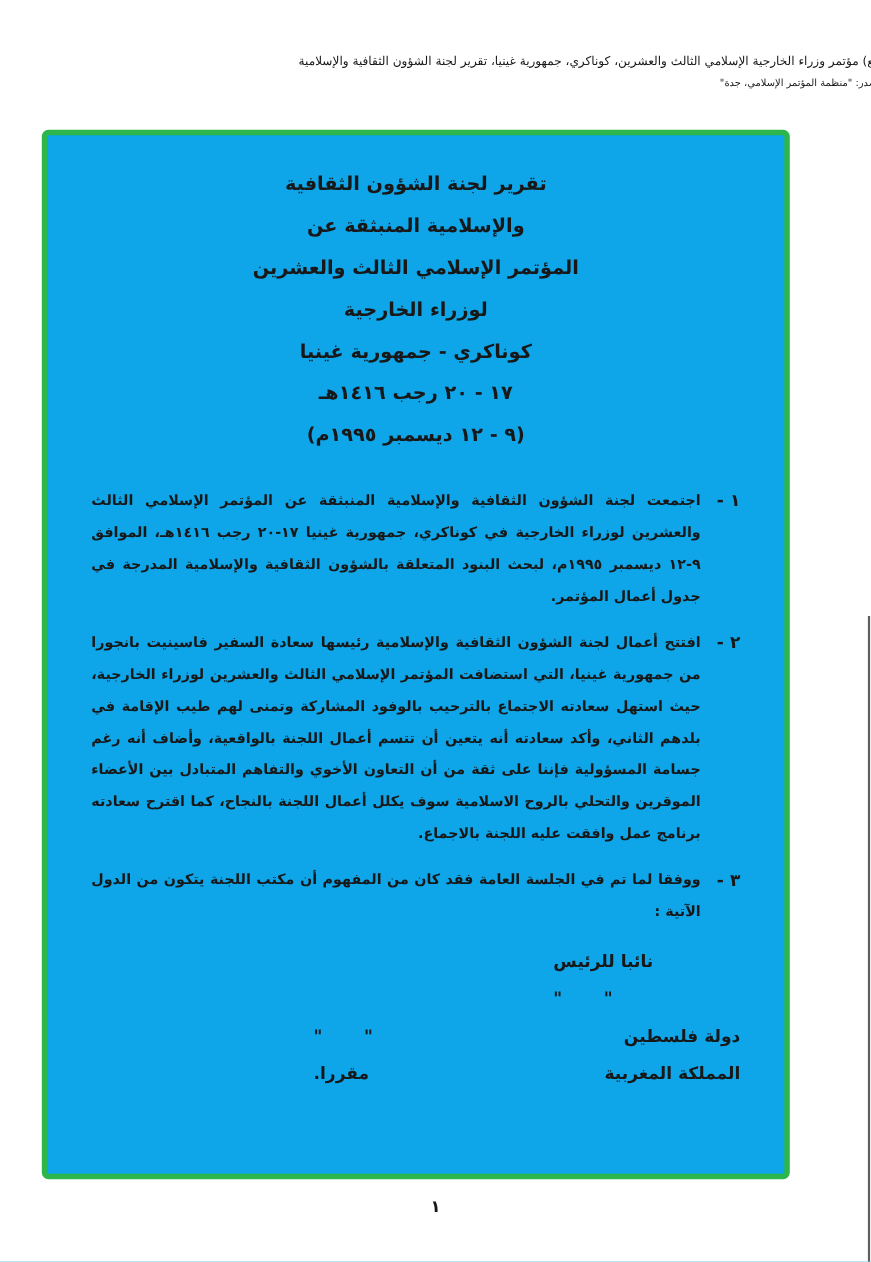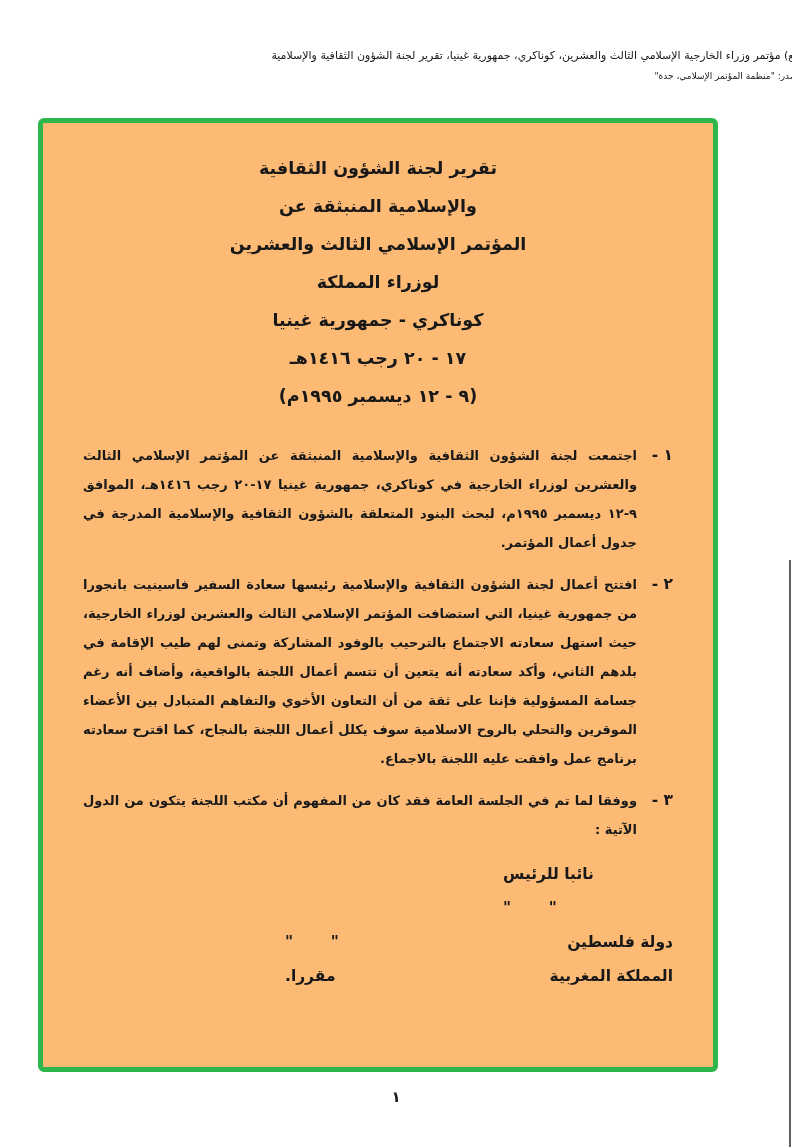--- a/index.html
+++ b/index.html
@@ -22,21 +22,21 @@
   }
   .page-header .line1 { font-size: 11px; line-height: 16px; }
   .page-header .line2 { font-size: 9px;  line-height: 14px; margin-top: 5px; }
 
   .doc-frame {
     position: absolute;
     top: 118px;
     left: 38px;
     width: 680px;
     height: 954px;
-    background: #fdba74;
+    background: #0ea5e9;
     border: 5px solid #2cb64c;
     border-radius: 6px;
     padding: 22px 40px 0 40px;
   }
 
   .title-block {
     text-align: center;
     font-weight: bold;
     font-size: 17.5px;
     line-height: 38px;
@@ -98,21 +98,21 @@
   <div class="line1">(تابع) مؤتمر وزراء الخارجية الإسلامي الثالث والعشرين، كوناكري، جمهورية غينيا، تقرير لجنة الشؤون الثقافية والإسلامية</div>
   <div class="line2">المصدر:  "منظمة المؤتمر الإسلامي، جدة"</div>
 </div>
 
 <div class="doc-frame">
 
   <div class="title-block">
     <div>تقرير لجنة الشؤون الثقافية</div>
     <div>والإسلامية المنبثقة عن</div>
     <div>المؤتمر الإسلامي الثالث والعشرين</div>
-    <div>لوزراء المملكة</div>
+    <div>لوزراء الخارجية</div>
     <div>كوناكري - جمهورية غينيا</div>
     <div>١٧ - ٢٠ رجب ١٤١٦هـ</div>
     <div>(٩ - ١٢ ديسمبر ١٩٩٥م)</div>
   </div>
 
   <div class="paragraphs">
 
     <div class="para">
       <span class="para-num">١ -</span>
       <span class="para-text">اجتمعت لجنة الشؤون الثقافية والإسلامية المنبثقة عن المؤتمر الإسلامي الثالث والعشرين لوزراء الخارجية في كوناكري، جمهورية غينيا ١٧-٢٠ رجب ١٤١٦هـ، الموافق ٩-١٢ ديسمبر ١٩٩٥م، لبحث البنود المتعلقة بالشؤون الثقافية والإسلامية المدرجة في جدول أعمال المؤتمر.</span>

